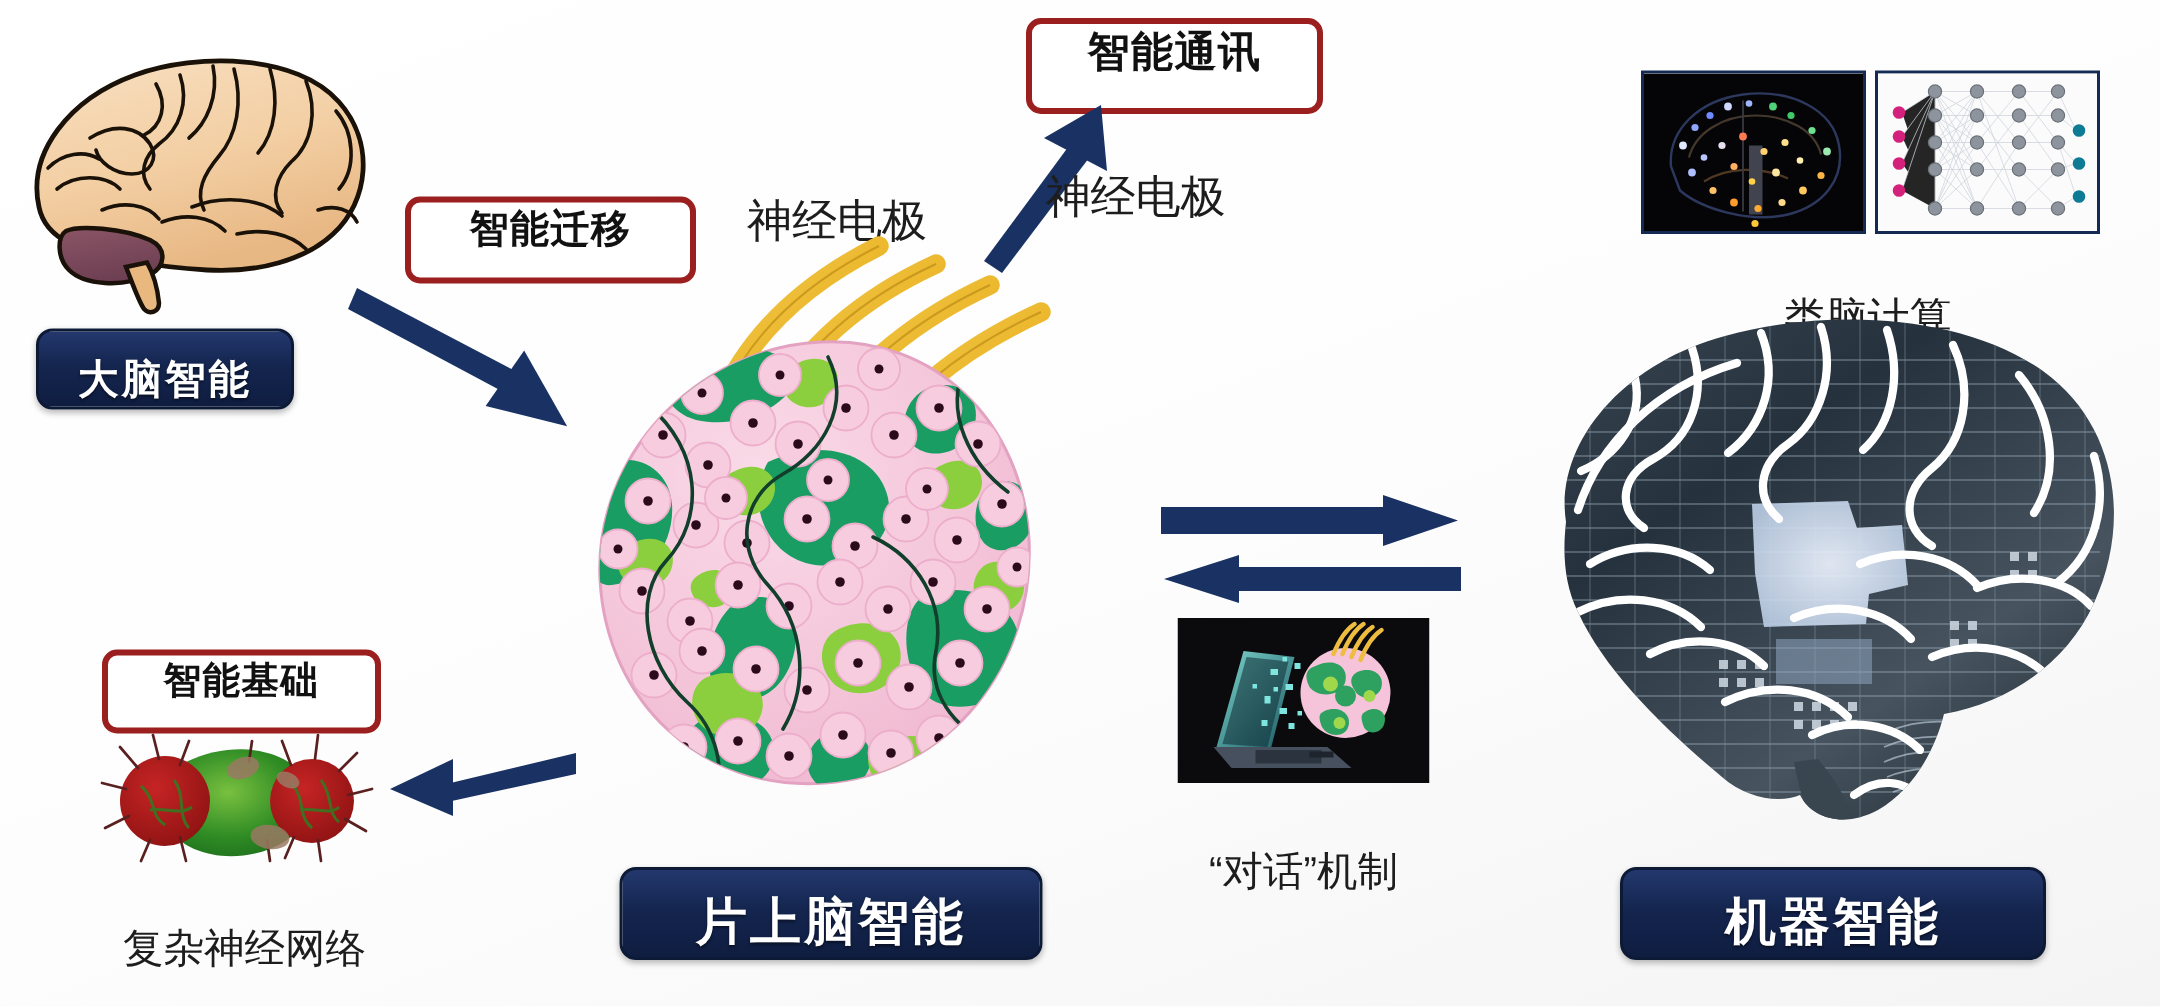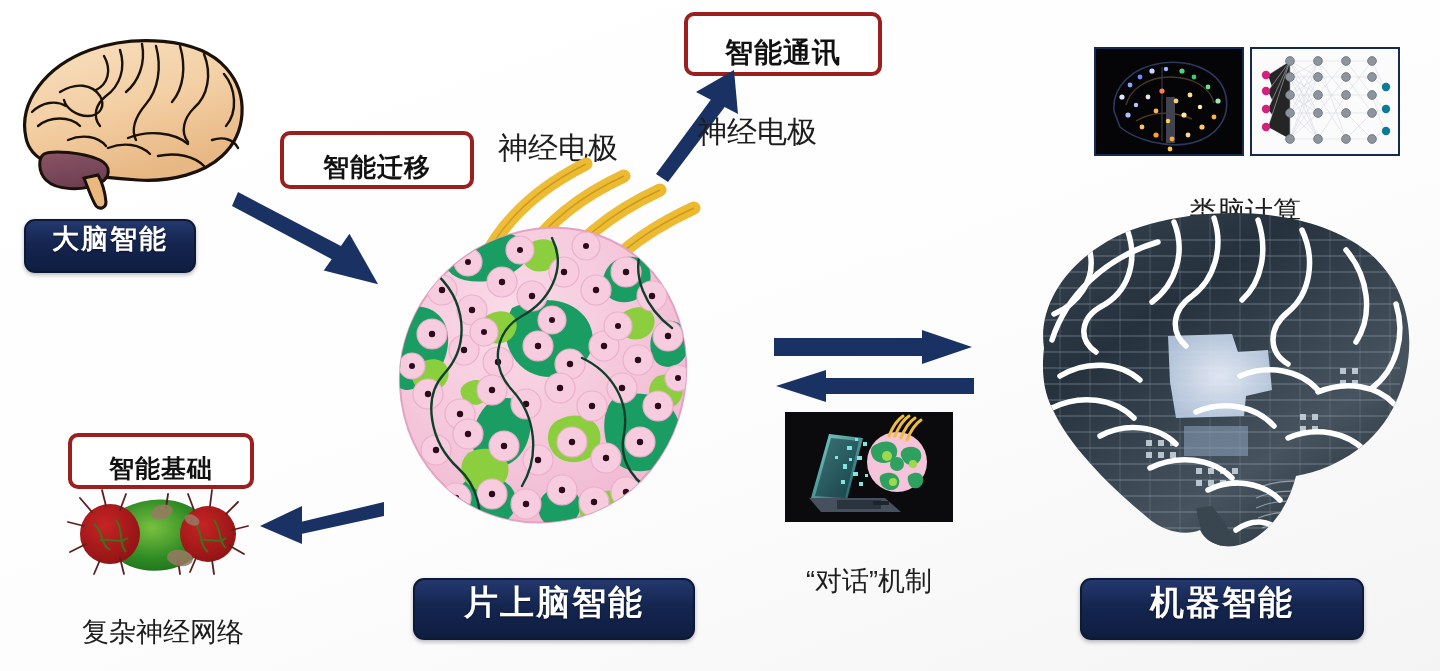--- a/index.html
+++ b/index.html
@@ -16,34 +16,34 @@
 
   
   .chip-navy{
     position:absolute;
     background:linear-gradient(180deg,#24386e 0%,#14254f 45%,#0f1d40 100%);
     border:2px solid #0d1a36;
     border-radius:11px;
     color:#ffffff;
     font-weight:bold;
     letter-spacing:2px;
-    display:flex;align-items:flex-start;justify-content:center;
+    display:flex;align-items:flex-end;justify-content:center;
     box-shadow:0 2px 4px rgba(0,0,0,.28);
     text-shadow:0 1px 2px rgba(0,0,0,.5);
     white-space:nowrap;
   }
   .chip-red{
     position:absolute;
     background:#ffffff;
     border:4px solid #9c1f1f;
     border-radius:10px;
     color:#111111;
     font-weight:bold;
     letter-spacing:1px;
-    display:flex;align-items:flex-end;justify-content:center;
+    display:flex;align-items:flex-start;justify-content:center;
     white-space:nowrap;
   }
   .plain-text{
     position:absolute;
     color:#1d1d1d;
     white-space:nowrap;
     line-height:1.25;
   }
   .caption{
     position:absolute;
@@ -104,21 +104,21 @@
         <path d="M24 82 C34 72 48 70 58 76"></path>
         <path d="M204 110 C216 106 226 110 230 118"></path>
       </g>
     </svg>
   </div>
 
   <div class="chip-navy" style="left:24px;top:219px;width:168px;height:50px;font-size:27px;">
     <span>大脑智能</span>
   </div>
 
-  <div class="chip-red" style="left:280px;top:131px;width:186px;height:50px;font-size:26px;">
+  <div class="chip-red" style="left:270px;top:131px;width:186px;height:50px;font-size:26px;">
     <span>智能迁移</span>
   </div>
 
   <svg class="arrow-svg" style="left:232px;top:186px;width:180px;height:104px;" viewBox="0 0 180 104">
     <path d="M6 6 L128 70 L120 84 L0 20 Z" fill="#1a3263"></path>
     <path d="M112 50 L152 92 L96 92 Z" fill="#1a3263" transform="rotate(14 124 71)"></path>
   </svg>
 
   <div class="chip-red" style="left:684px;top:12px;width:190px;height:56px;font-size:28px;">
     <span>智能通讯</span>

